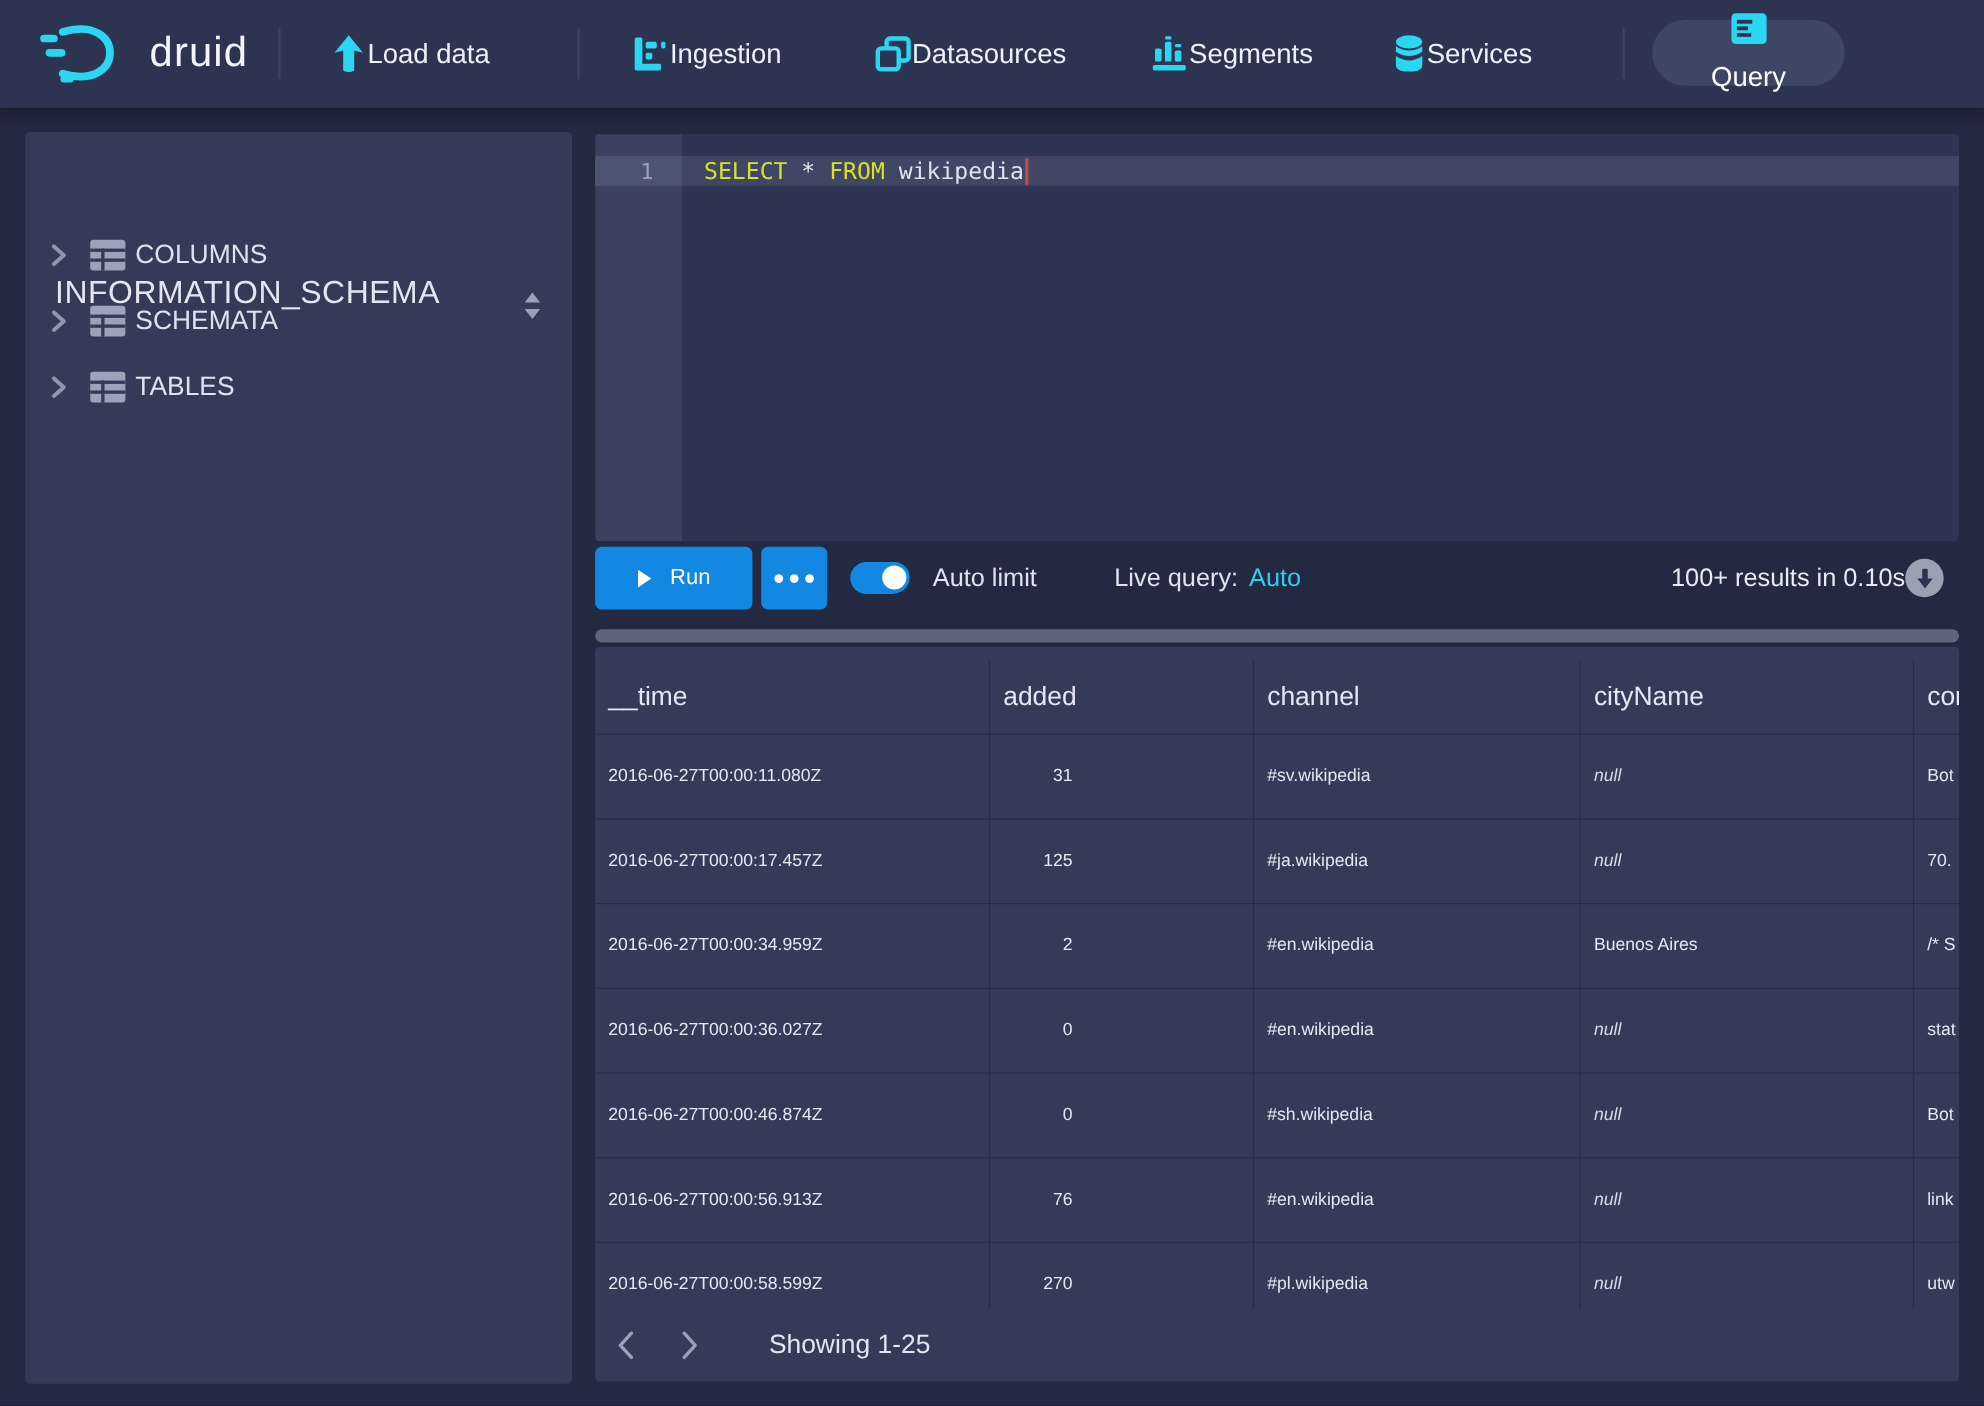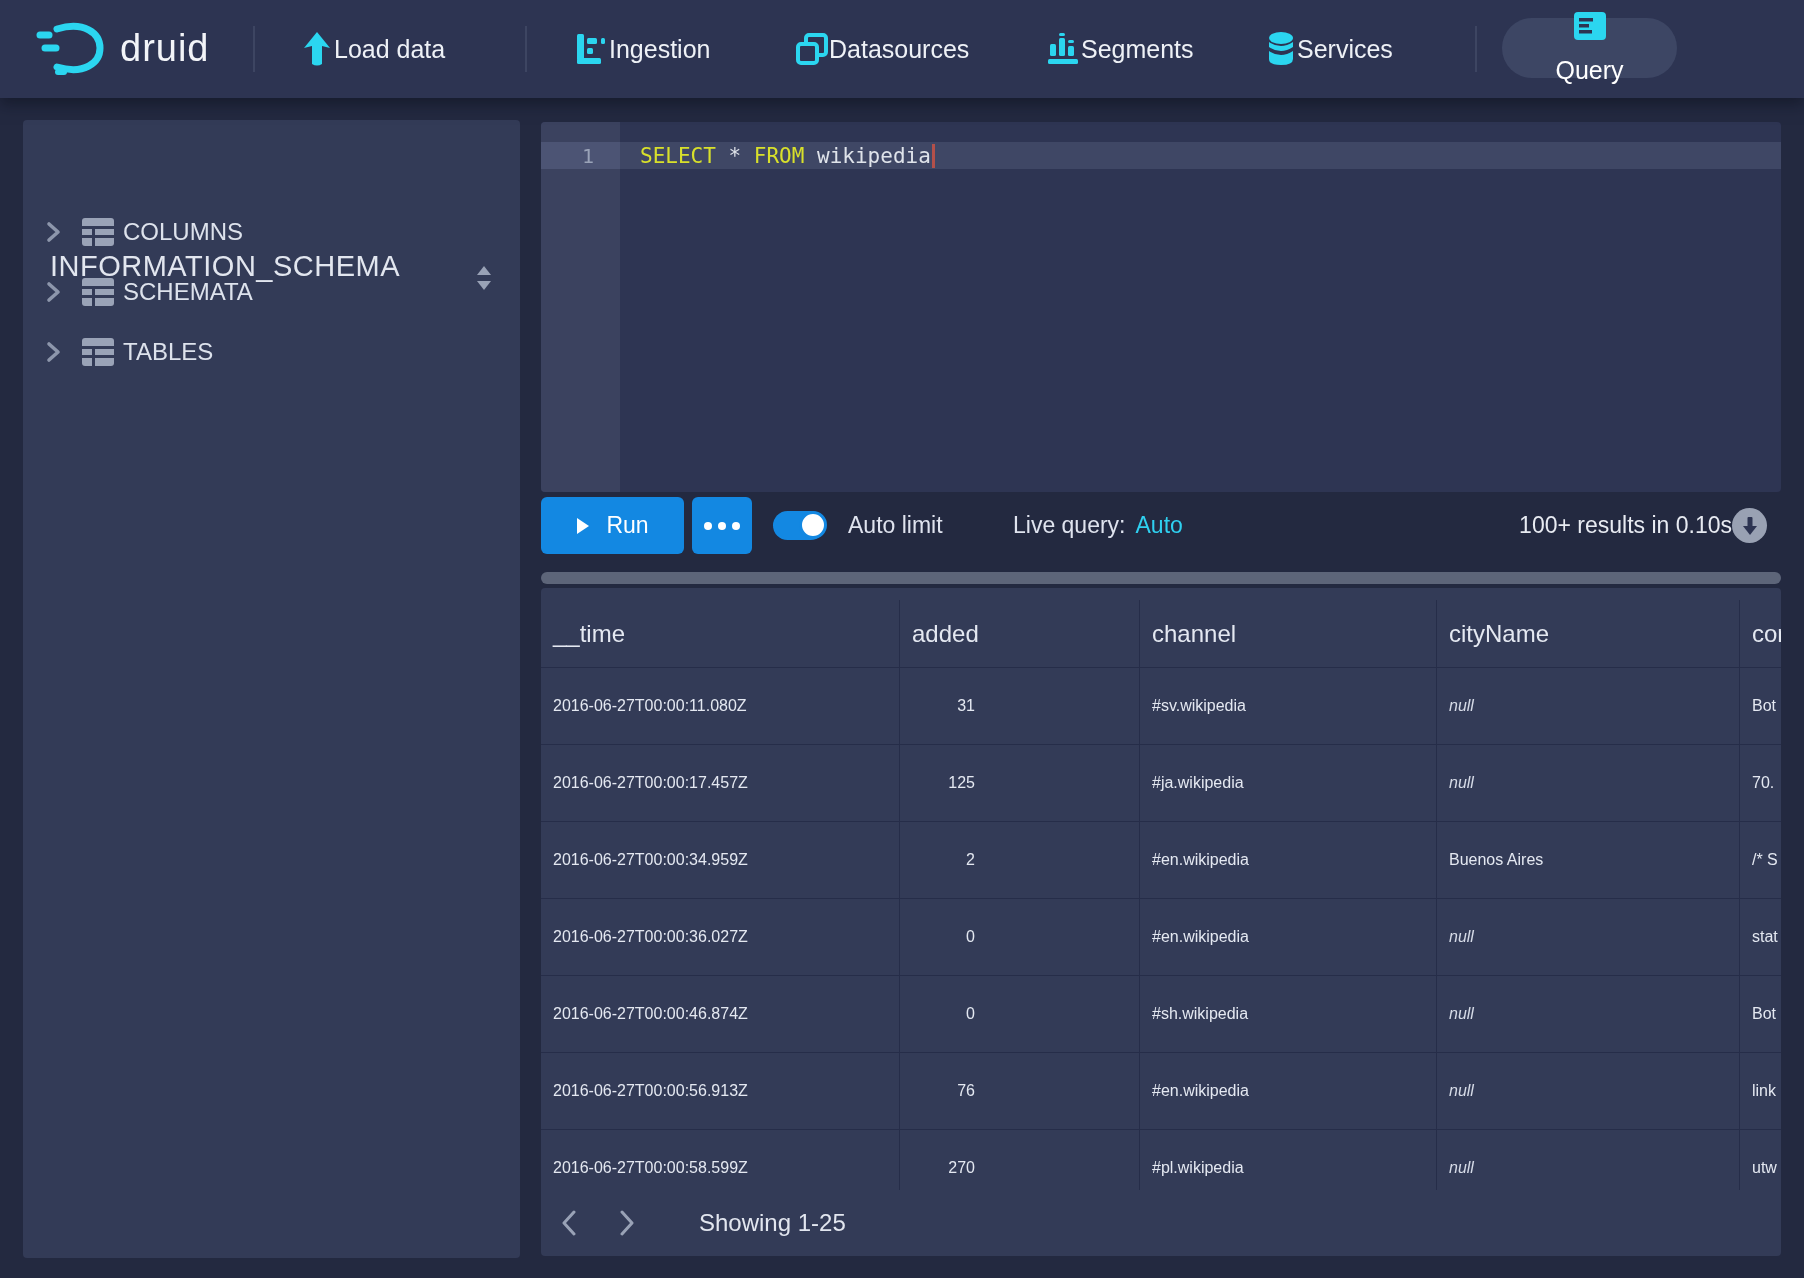--- a/index.html
+++ b/index.html
@@ -9,21 +9,21 @@
     --muted:#99a2b6; --splitter:#5d6579;
   }
   *{box-sizing:border-box;margin:0;padding:0;}
   html,body{background:#111522;}
   body{font-family:"Liberation Sans",sans-serif;}
   .app{position:relative;width:1804px;height:1278px;background:var(--page);overflow:hidden;}
 
   
   .nav{position:absolute;left:0;top:0;width:1804px;height:98px;background:var(--nav);
        box-shadow:0 6px 14px rgba(10,13,26,.5);z-index:5;}
-  .brand{position:absolute;left:36px;top:20px;display:flex;align-items:center;gap:14px;}
+  .brand{position:absolute;left:36px;top:20px;display:flex;align-items:center;gap:30px;}
   .brand-text{font-size:38px;color:#f2f4f8;letter-spacing:1px;}
   .nav-sep{position:absolute;top:26px;width:2px;height:46px;background:#4a5370;opacity:.55;}
   .nav-item{position:absolute;top:0;height:98px;display:flex;align-items:center;
             color:#eef1f6;font-size:25px;cursor:pointer;}
   .nav-pill{position:absolute;left:1502px;top:18px;height:60px;width:175px;border-radius:30px;
             background:#3d4664;display:flex;align-items:center;justify-content:center;gap:15px;
             color:#fff;font-size:25px;cursor:pointer;flex-direction:column;}
   .nicon{flex:0 0 auto;display:block;}
 
   
@@ -52,21 +52,21 @@
         font-family:"DejaVu Sans Mono",monospace;font-size:21px;white-space:pre;}
   .tok-keyword{color:var(--yellow);}
   .tok-plain{color:#dfe3ea;}
   .caret{width:3px;height:24px;background:#b3504a;margin-left:1px;}
 
   
   .toolbar{position:absolute;left:541px;top:497px;width:1240px;height:58px;}
   .btn{position:absolute;top:0;height:57px;background:var(--blue);border:none;border-radius:6px;
        color:#fff;display:flex;align-items:center;justify-content:center;cursor:pointer;
        font-family:"Liberation Sans",sans-serif;}
-  .btn-run{left:0;width:143px;gap:16px;font-size:23px;}
+  .btn-run{left:0;width:143px;gap:16px;font-size:20px;}
   .btn-more{left:151px;width:60px;font-size:20px;letter-spacing:3px;font-weight:bold;}
   .toggle{position:absolute;left:232px;top:14px;width:52px;height:29px;border-radius:15px;
           background:var(--blue);cursor:pointer;}
   .knob{position:absolute;right:-2px;top:0px;width:28px;height:28px;border-radius:50%;
         background:#fff;border:3px solid var(--blue);}
   .tb-label{position:absolute;top:0;height:57px;display:flex;align-items:center;font-size:23px;
             color:#dfe3ee;}
   .lbl-autolimit{left:307px;}
   .lbl-livequery{left:472px;gap:10px;}
   .lq-value{color:#2fd0f0;cursor:pointer;}

